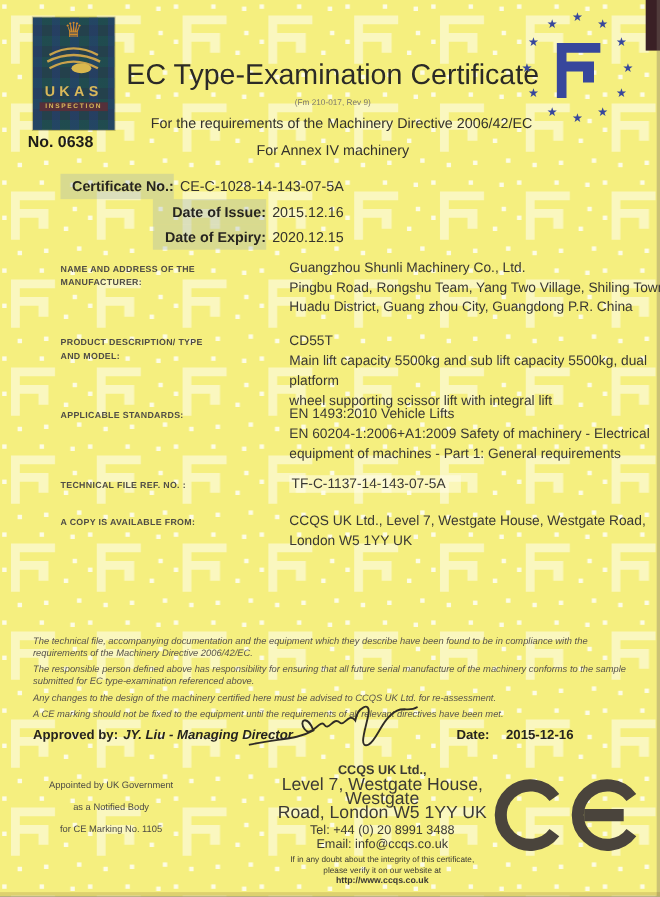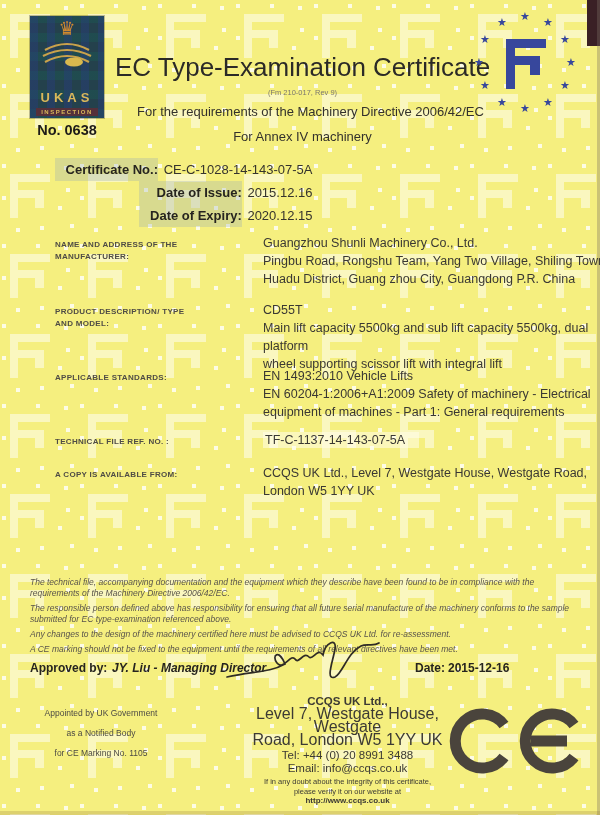--- a/index.html
+++ b/index.html
@@ -17,26 +17,26 @@
   .ukas-box{
     position:absolute;left:30px;top:16px;width:74px;height:102px;
     background-color:#24414c;
     background-image:
       repeating-linear-gradient(90deg, rgba(40,60,130,0.40) 0 8px, rgba(0,0,0,0) 8px 17px),
       repeating-linear-gradient(0deg, rgba(25,95,85,0.35) 0 9px, rgba(0,0,0,0) 9px 19px);
     text-align:center;box-shadow:0 0 0 1px rgba(0,0,0,0.25);
   }
   .ukas-crown{font-size:19px;line-height:20px;color:#d08a2e;margin-top:3px;}
   .ukas-eye{margin-top:1px;}
-  .ukas-name{font-size:13px;font-weight:bold;letter-spacing:4px;color:#d9b85a;margin-top:16px;}
+  .ukas-name{font-size:13px;font-weight:bold;letter-spacing:4px;color:#d9b85a;margin-top:0;}
   .ukas-type{
     font-size:6px;font-weight:bold;letter-spacing:1.5px;color:#d9b85a;
     background:#55303a;margin:3px 6px 0 6px;padding:1px 0;
   }
-  .ukas-no{position:absolute;left:16px;top:122px;width:102px;text-align:center;
+  .ukas-no{position:absolute;left:4px;top:122px;width:102px;text-align:center;
     font-size:14.5px;font-weight:bold;color:#1d1b18;}
 
   
   .title-block{position:absolute;left:105px;top:52px;width:395px;text-align:center;}
   .cert-title{font-size:26px;color:#2b2a27;line-height:30px;}
   .form-ref{font-size:7.5px;color:#7a766e;margin-top:6px;}
   .hdr-line1{font-size:13px;color:#33312c;margin-top:7px;padding-left:16px;}
   .hdr-line2{font-size:13px;color:#33312c;margin-top:10px;}
 
   
@@ -61,21 +61,21 @@
   
   .legal{position:absolute;left:30px;top:577px;width:548px;}
   .legal p{margin:0 0 4px 0;font-size:8.5px;font-style:italic;line-height:11px;color:#59544b;}
 
   
   .approval{position:absolute;left:30px;top:655px;width:548px;height:45px;font-size:12px;}
   .approved-label{position:absolute;left:0;top:6px;font-weight:bold;color:#26241f;}
   .approver{position:absolute;left:82px;top:6px;font-weight:bold;font-style:italic;color:#26241f;}
   .signature{position:absolute;left:195px;top:-20px;}
   .date-label{position:absolute;left:385px;top:6px;font-weight:bold;color:#26241f;}
-  .date-value{position:absolute;left:418px;top:6px;font-weight:bold;color:#26241f;}
+  .date-value{position:absolute;left:430px;top:6px;font-weight:bold;color:#26241f;}
 
   
   .notified-body{position:absolute;left:25px;top:708px;width:152px;text-align:center;
     font-size:8.5px;color:#4c4a44;}
   .notified-body div{margin-bottom:10px;}
   .issuer{position:absolute;left:230px;top:695px;width:235px;text-align:center;color:#3c3a34;}
   .issuer-name{font-size:11.5px;font-weight:bold;}
   .issuer-addr{font-size:16px;line-height:13px;}
   .issuer-tel{font-size:11.5px;margin-top:3px;}
   .issuer-email{font-size:11.5px;margin-top:1px;}

